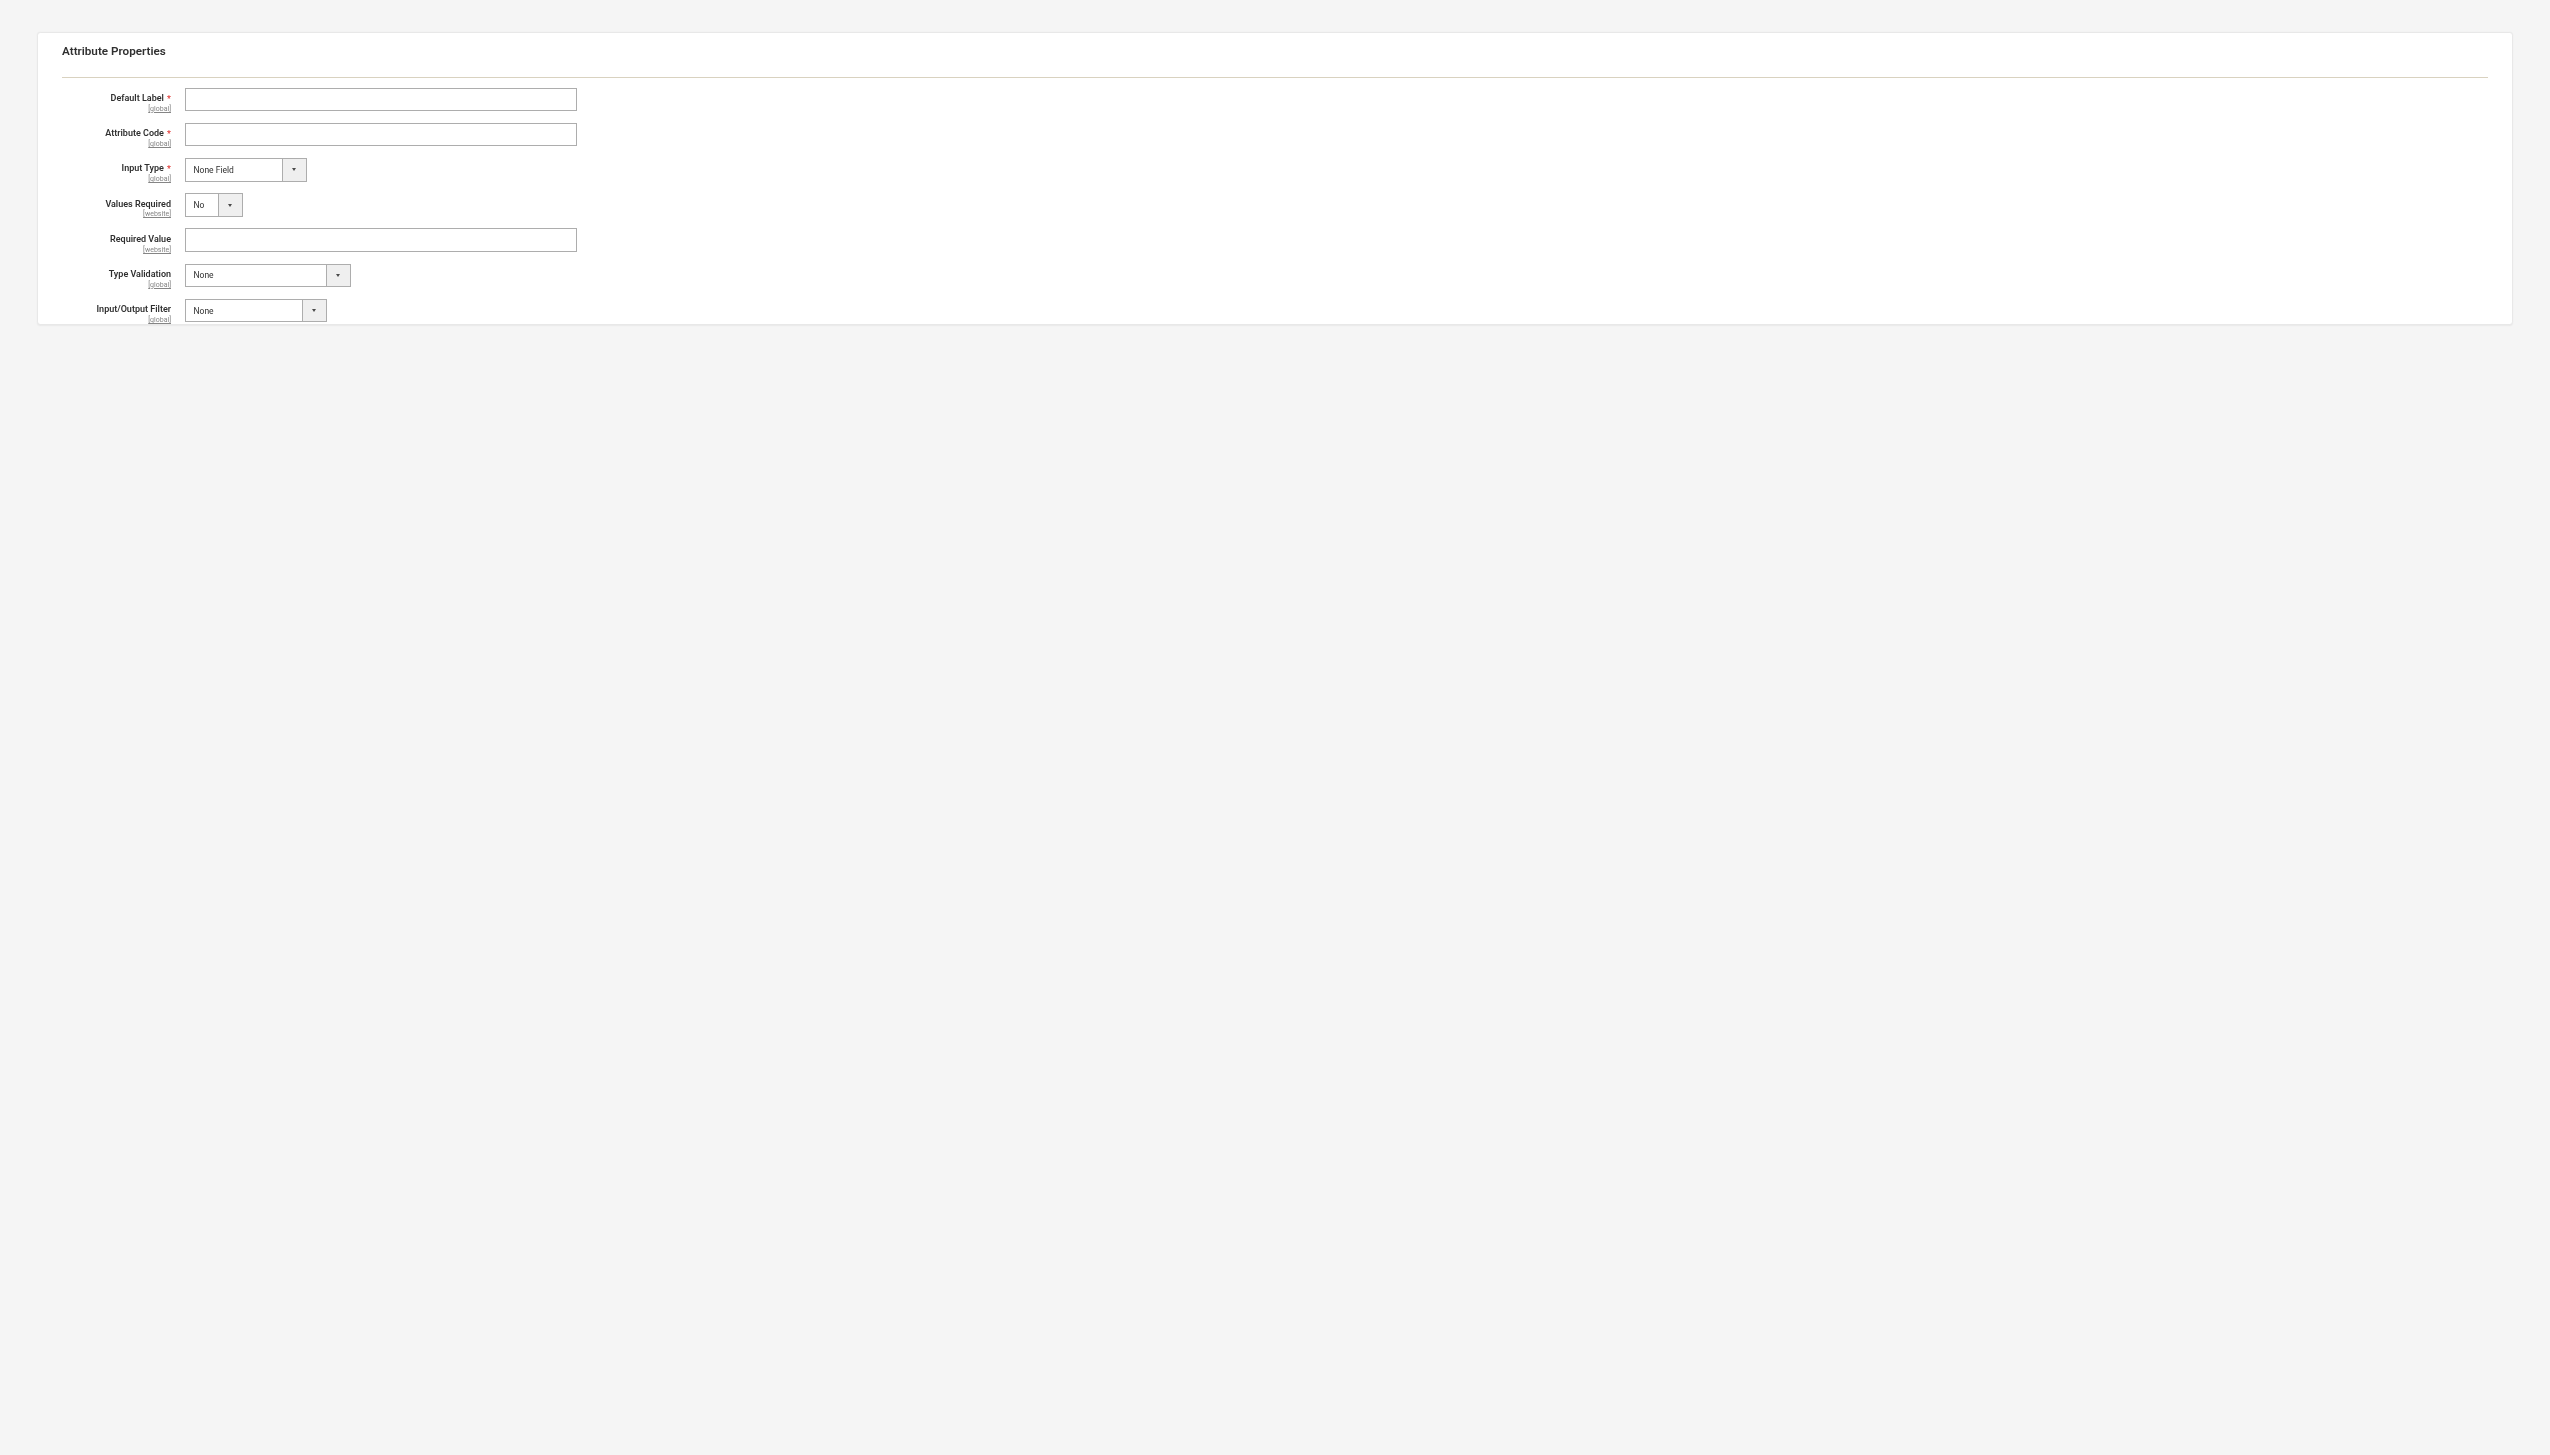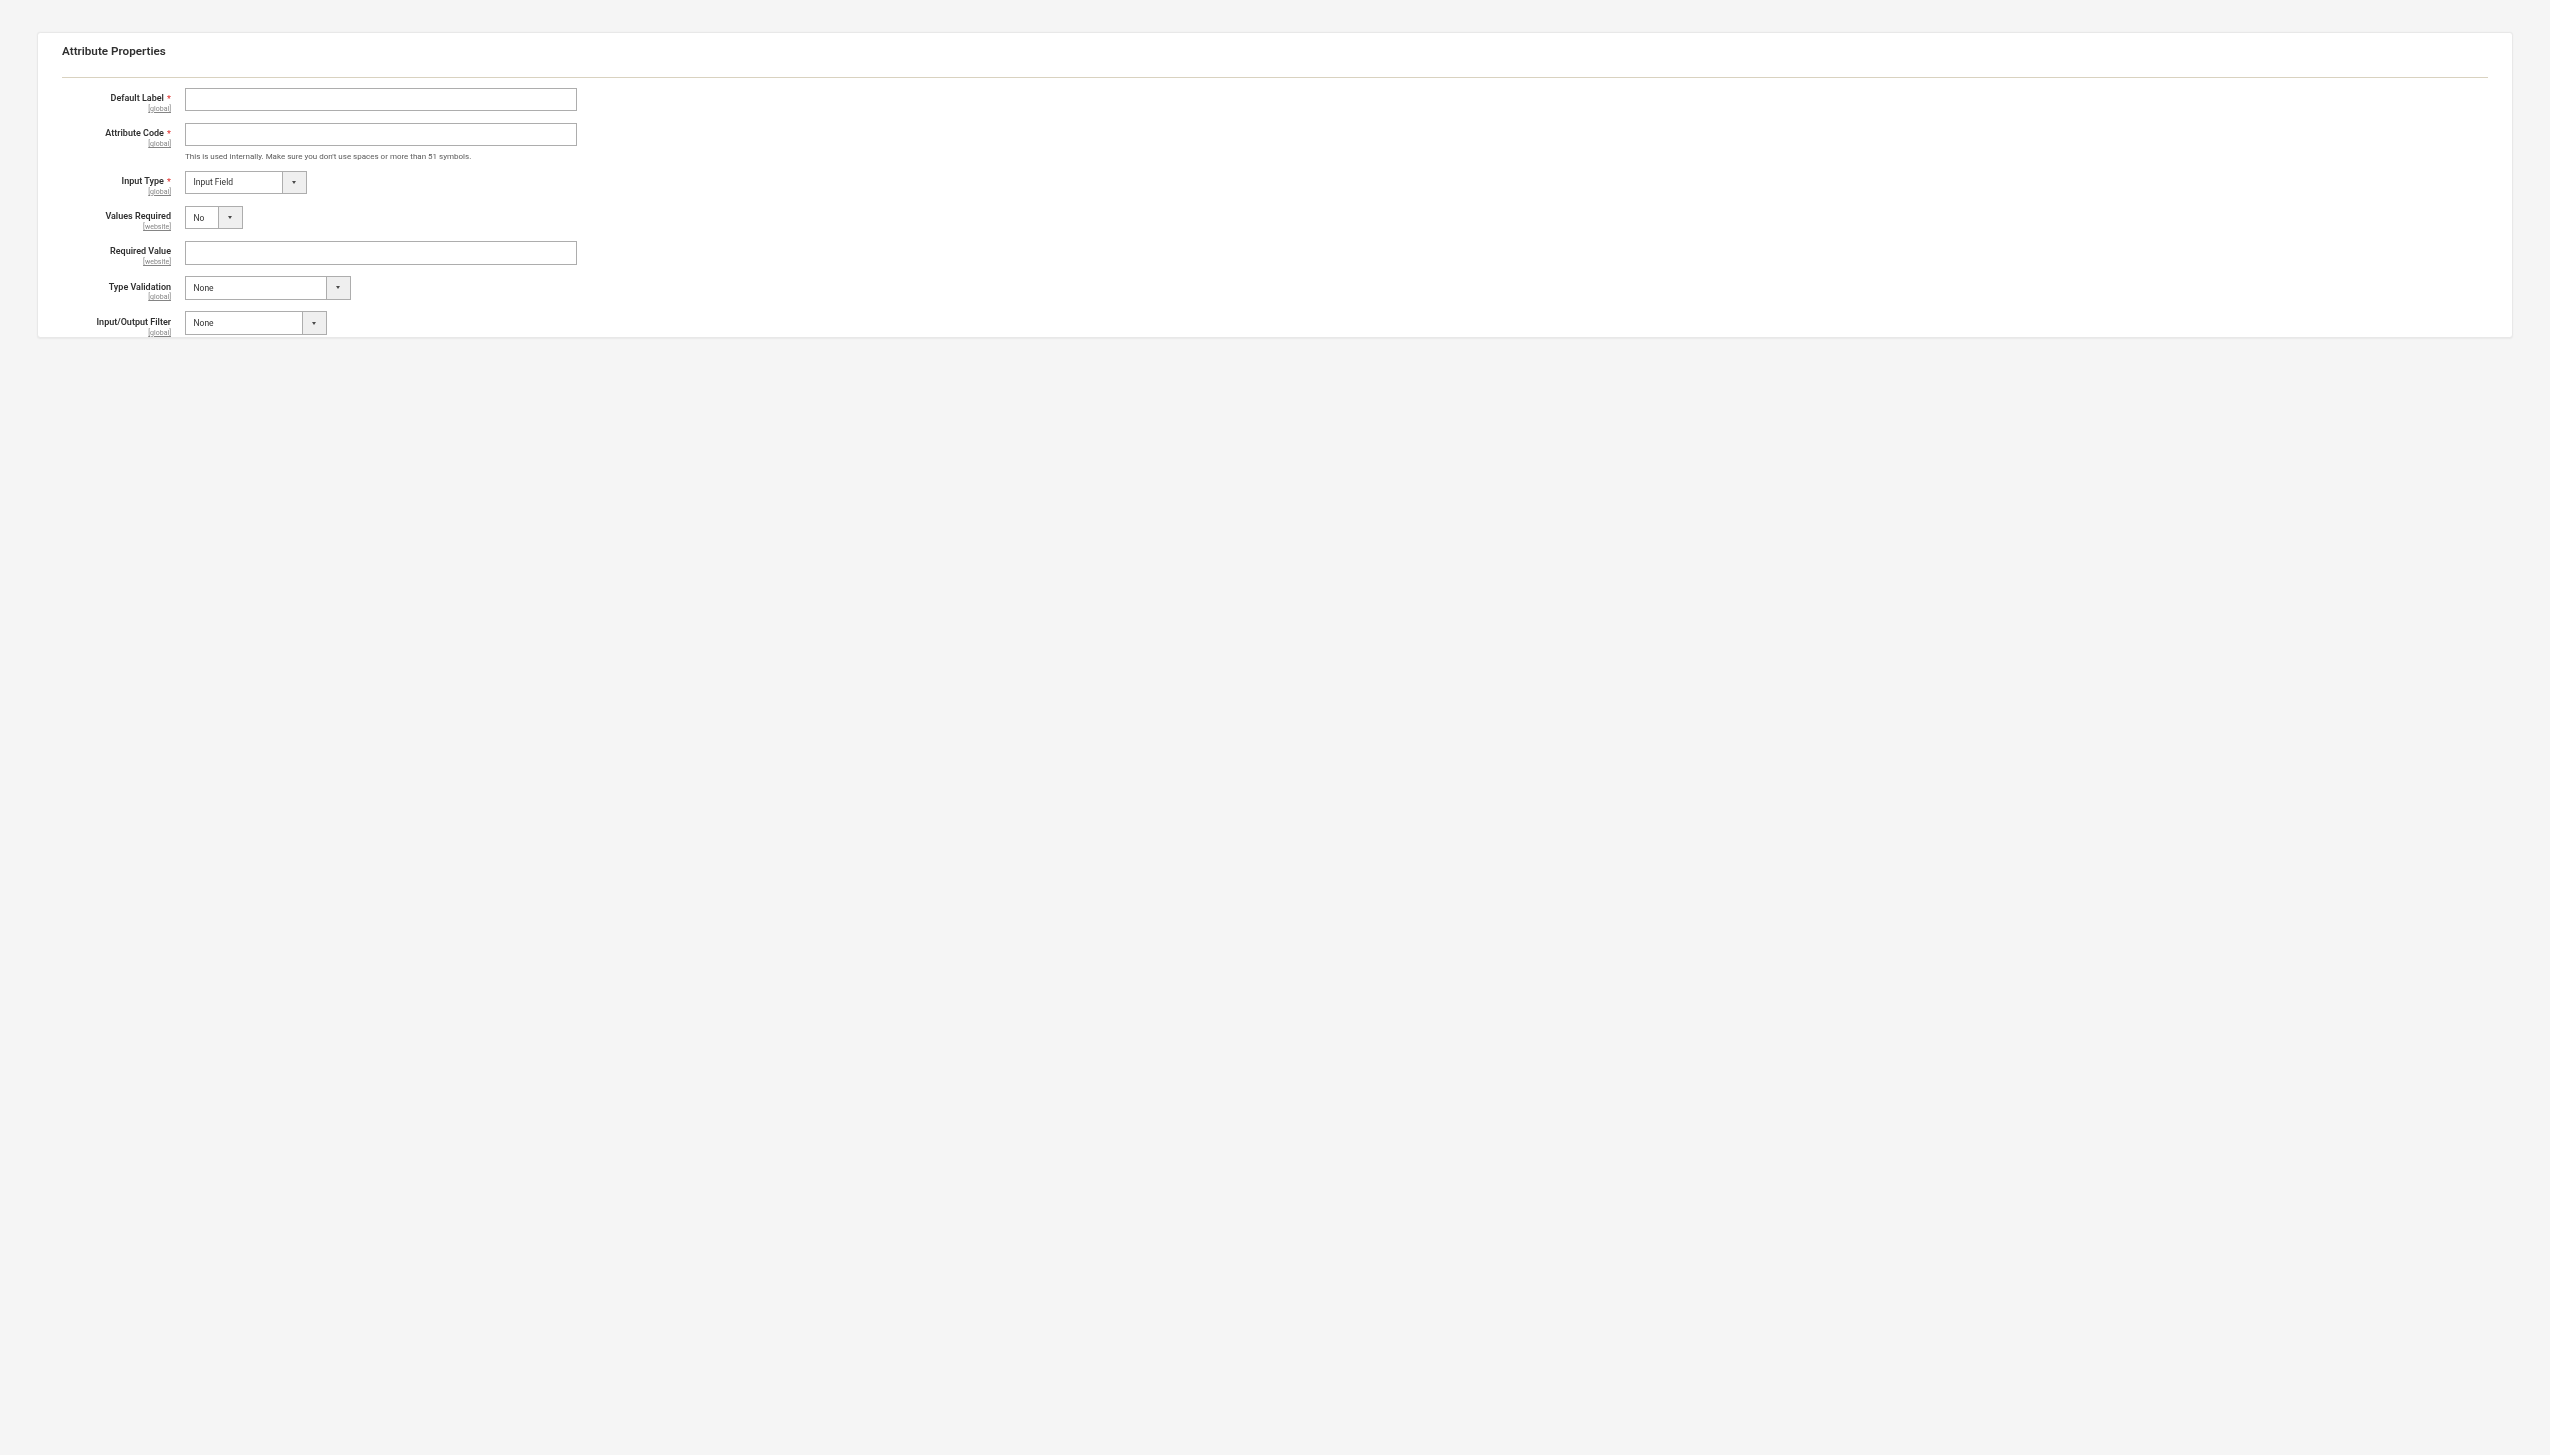--- a/index.html
+++ b/index.html
@@ -144,34 +144,33 @@
 
     <div class="form-row">
       <div class="label-col">
         <span class="label-line">
           <span class="label-text">Attribute Code</span><span class="required-mark">*</span>
         </span>
         <span class="scope">[global]</span>
       </div>
       <div class="control-col">
         <input type="text" class="text-input" value="" style="">
-        <div class="hint">This is used internally. Make sure you don't use spaces or more than 51 symbols.</div>
       </div>
     </div>
 
     <div class="form-row">
       <div class="label-col">
         <span class="label-line">
           <span class="label-text">Input Type</span><span class="required-mark">*</span>
         </span>
         <span class="scope">[global]</span>
       </div>
       <div class="control-col">
         <div class="select w-input-type">
-          <div class="select-value">Input Field</div>
+          <div class="select-value">None Field</div>
           <div class="select-btn">
             <span class="caret"></span>
           </div>
         </div>
       </div>
     </div>
 
     <div class="form-row">
       <div class="label-col">
         <span class="label-line">

